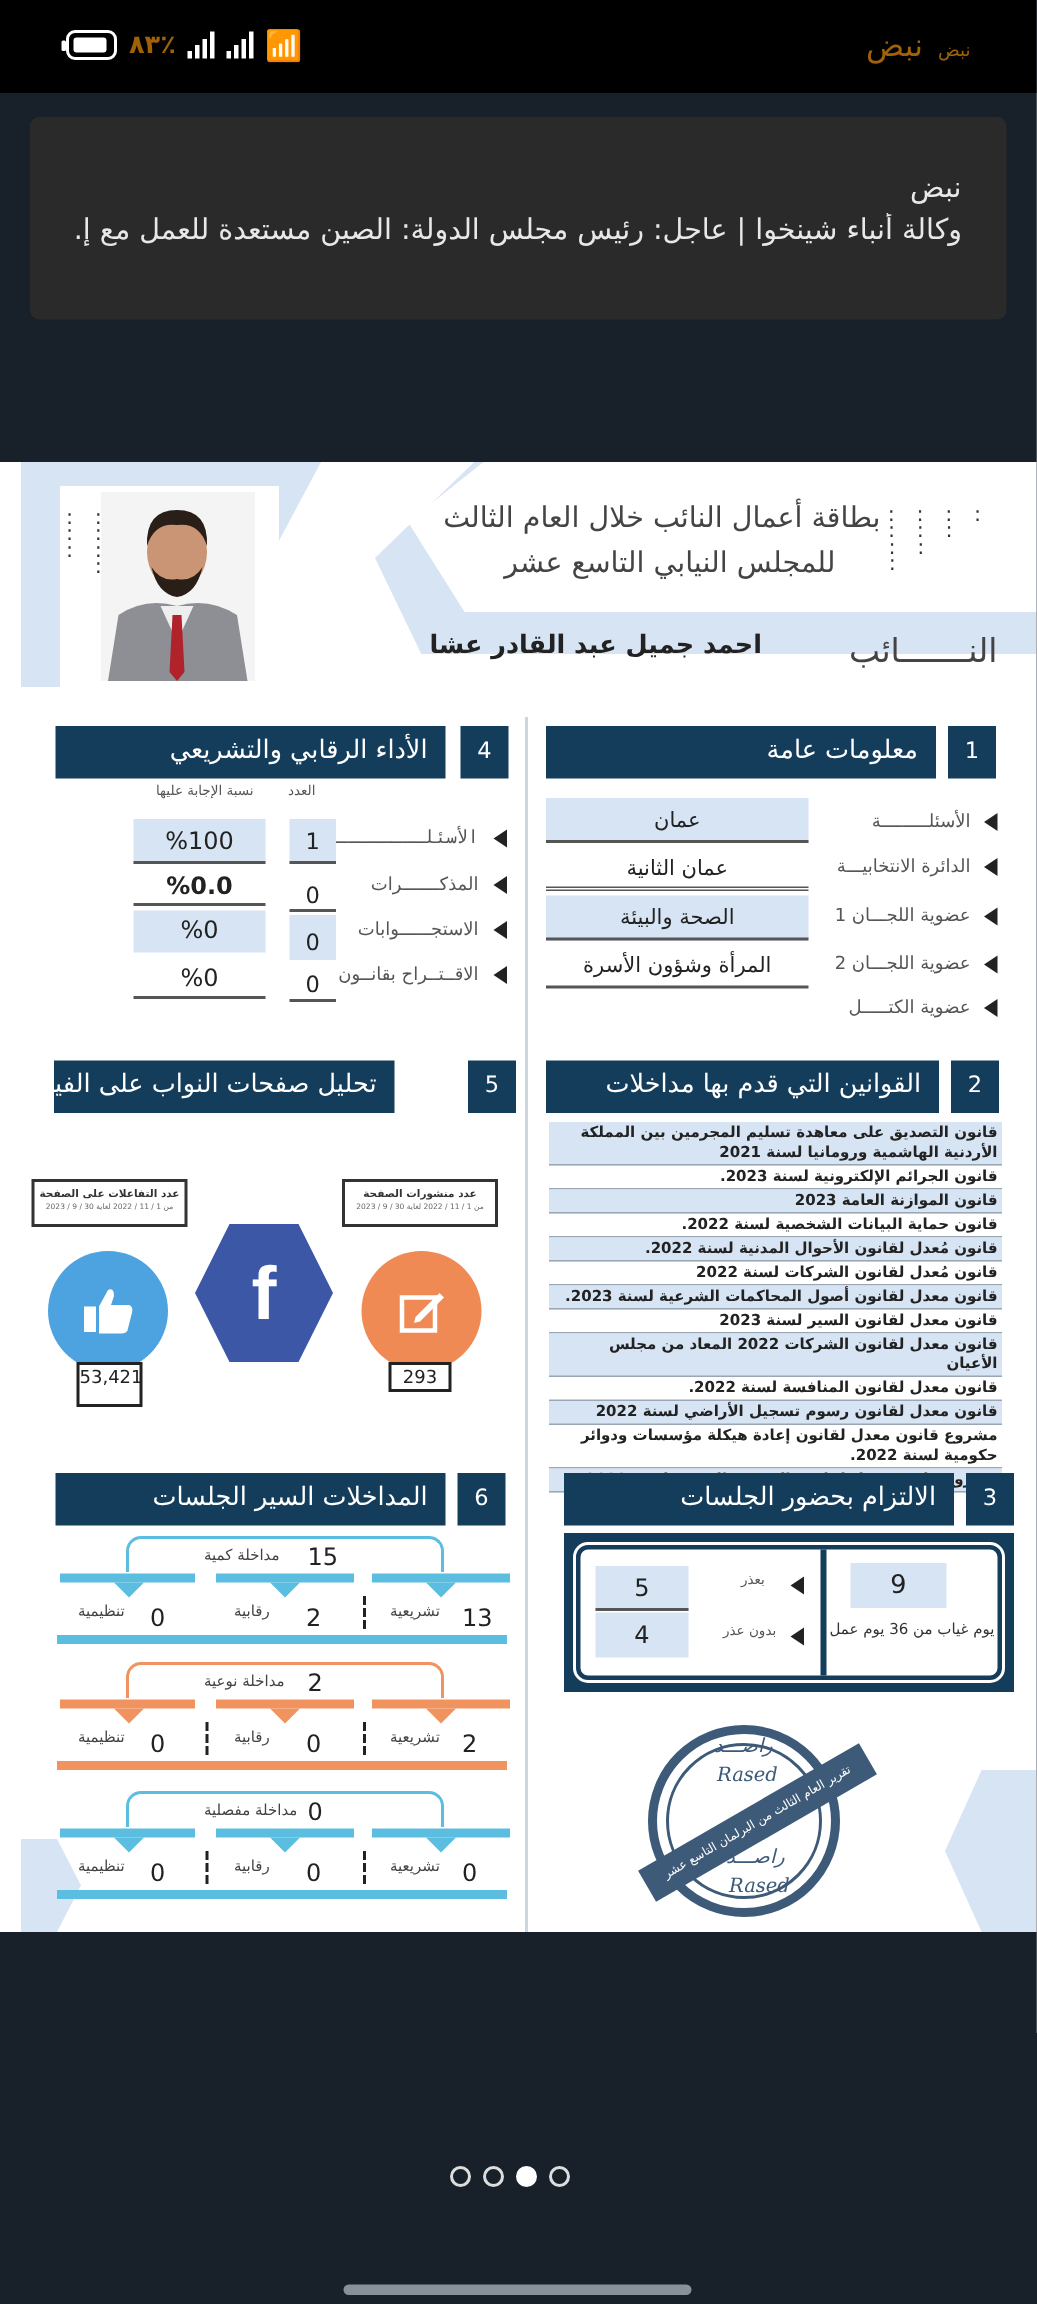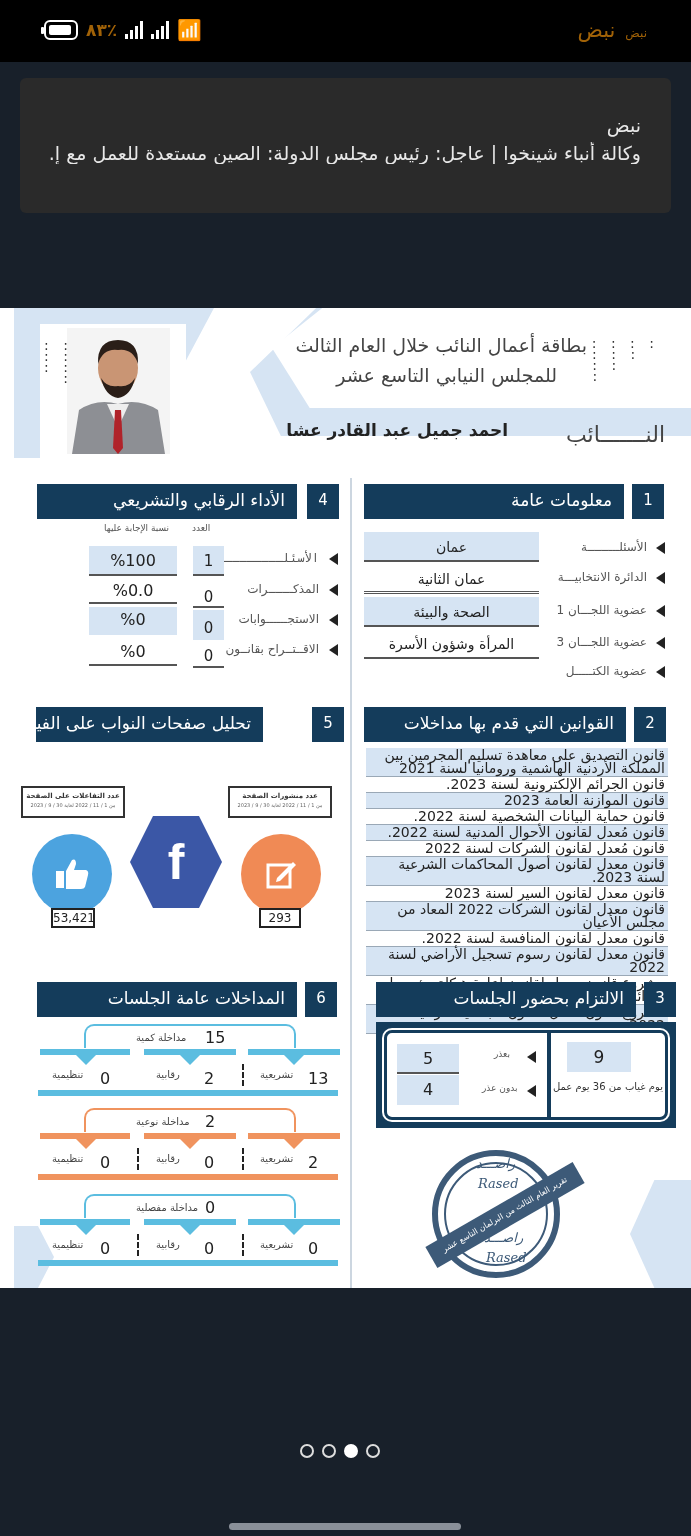--- a/index.html
+++ b/index.html
@@ -39,21 +39,21 @@
   .divider-v { position: absolute; left: 350px; top: 170px; width: 2px; height: 810px; background: #ccd6e0; }
   .sec-num { position: absolute; width: 32px; height: 35px; background: #143c5b; color: #fff; font-size: 15px; text-align: center; line-height: 33px; }
   .sec-title { position: absolute; height: 35px; background: #143c5b; color: #fff; font-size: 17px; line-height: 33px; padding-right: 12px; white-space: nowrap; }
 
   .row-label { position: absolute; font-size: 12px; color: #555; white-space: nowrap; }
   .arrow { position: absolute; width: 0; height: 0; border-top: 6px solid transparent; border-bottom: 6px solid transparent; border-right: 9px solid #222; }
   .val-box { position: absolute; font-size: 14px; text-align: center; color: #222; }
   .uline { border-bottom: 2px solid #555; }
 
   .law-list { position: absolute; left: 366px; top: 440px; width: 302px; }
-  .law { font-size: 14px; line-height: 13px; padding: 1px 3px; border-bottom: 1px solid #9aa8b6; color: #222; font-weight: normal; }
+  .law { font-size: 10px; line-height: 13px; padding: 1px 3px; border-bottom: 1px solid #9aa8b6; color: #222; font-weight: bold; }
   .law.alt { background: #d6e4f3; }
 
   .fb-box { position: absolute; border: 2px solid #333; background: #fff; text-align: center; }
   .fb-box .t1 { font-size: 7px; font-weight: bold; margin-top: 4px; }
   .fb-box .t2 { font-size: 5px; color: #666; margin-top: 2px; }
   .fb-circle { position: absolute; width: 80px; height: 80px; border-radius: 50%; display: flex; align-items: center; justify-content: center; color: #fff; font-size: 30px; }
   .fb-num { position: absolute; border: 2px solid #222; font-size: 12px; text-align: center; background: #fff; color: #222; direction: ltr; }
 
   .att-box { position: absolute; left: 376px; top: 714px; width: 300px; height: 106px; background: #143c5b; }
   .att-inner { position: absolute; left: 8px; top: 8px; width: 284px; height: 90px; background: #fff; border: 3px solid #143c5b; border-radius: 8px; box-shadow: 0 0 0 2px #fff; }
@@ -146,40 +146,40 @@
 
   <div class="arrow" style="left:656px; top:264px;"></div>
   <div class="row-label" style="right:44px; top:262px;">الدائرة الانتخابيـــة</div>
   <div class="val-box uline" style="left:364px; top:256px; width:175px; height:30px; line-height:30px; border-bottom-width:3px; border-bottom-style:double;">عمان الثانية</div>
 
   <div class="arrow" style="left:656px; top:297px;"></div>
   <div class="row-label" style="right:44px; top:295px;">عضوية اللجـــان 1</div>
   <div class="val-box light uline" style="left:364px; top:289px; width:175px; height:30px; line-height:30px;">الصحة والبيئة</div>
 
   <div class="arrow" style="left:656px; top:329px;"></div>
-  <div class="row-label" style="right:44px; top:327px;">عضوية اللجـــان 3</div>
+  <div class="row-label" style="right:44px; top:327px;">عضوية اللجـــان 2</div>
   <div class="val-box uline" style="left:364px; top:321px; width:175px; height:30px; line-height:30px;">المرأة وشؤون الأسرة</div>
 
   <div class="arrow" style="left:656px; top:358px;"></div>
   <div class="row-label" style="right:44px; top:356px;">عضوية الكتـــــل</div>
 
   <div class="sec-num" style="left:307px; top:176px;">4</div>
   <div class="sec-title" style="left:37px; top:176px; width:260px;">الأداء الرقابي والتشريعي</div>
   <div class="row-label" style="left:192px; top:215px; font-size:9px;">العدد</div>
   <div class="row-label" style="left:104px; top:215px; font-size:9px;">نسبة الإجابة عليها</div>
 
   <div class="arrow" style="left:329px; top:245px;"></div>
   <div class="row-label" style="right:372px; top:243px;font-family:Liberation Mono, monospace;">الأسئلـــــــــة</div>
   <div class="val-box light uline" style="left:193px; top:238px; width:31px; height:30px; line-height:30px; font-size:15px;">1</div>
   <div class="val-box light uline" style="left:89px; top:238px; width:88px; height:30px; line-height:30px; font-size:16px;">%100</div>
 
   <div class="arrow" style="left:329px; top:276px;"></div>
   <div class="row-label" style="right:372px; top:274px;">المذكـــــــرات</div>
   <div class="val-box uline" style="left:193px; top:272px; width:31px; height:28px; line-height:34px; font-size:15px;">0</div>
-  <div class="val-box uline" style="left:89px; top:270px; width:88px; height:26px; line-height:26px; font-size:16px;">%0.0</div>
+  <div class="val-box uline" style="left:89px; top:270px; width:88px; height:26px; line-height:26px; font-size:16px;font-weight:bold;">%0.0</div>
 
   <div class="arrow" style="left:329px; top:306px;"></div>
   <div class="row-label" style="right:372px; top:304px;">الاستجــــــوابات</div>
   <div class="val-box light" style="left:193px; top:302px; width:31px; height:30px; line-height:36px; font-size:15px;">0</div>
   <div class="val-box light" style="left:89px; top:299px; width:88px; height:28px; line-height:26px; font-size:16px;">%0</div>
 
   <div class="arrow" style="left:329px; top:336px;"></div>
   <div class="row-label" style="right:372px; top:334px;">الاقــتــراح بقانــون</div>
   <div class="val-box uline" style="left:193px; top:334px; width:31px; height:26px; line-height:28px; font-size:15px;">0</div>
   <div class="val-box uline" style="left:89px; top:330px; width:88px; height:28px; line-height:28px; font-size:16px;">%0</div>
@@ -224,21 +224,21 @@
     <svg width="40" height="36" viewBox="0 0 40 36">
         <rect x="4" y="15" width="8" height="17" fill="#fff"></rect>
         <path d="M14 15 L20 4 Q24 2 24 8 L22 14 L34 14 Q37 15 36 19 L33 31 Q32 33 29 33 L14 33 Z" fill="#fff"></path>
       </svg>
   </div>
   <div style="position:absolute; left:130px; top:508px; width:92px; height:92px; background:#3b57a6; clip-path:polygon(25% 0,75% 0,100% 50%,75% 100%,25% 100%,0 50%); display:flex; align-items:center; justify-content:center;">
     <span style="color:#fff; font-size:50px; font-weight:bold; font-family:'Liberation Sans', sans-serif;">f</span>
   </div>
 
   <div class="fb-num" style="left:259px; top:600px; width:42px; height:20px; line-height:17px;">293</div>
-  <div class="fb-num" style="left:51px; top:600px; width:44px; height:20px; line-height:17px;">53,421</div>
+  <div class="fb-num" style="left:51px; top:600px; width:44px; height:30px; line-height:17px;">53,421</div>
 
   <div class="sec-num" style="left:644px; top:674px;">3</div>
   <div class="sec-title" style="left:376px; top:674px; width:260px;">الالتزام بحضور الجلسات</div>
   <div class="att-box">
     <div class="att-inner">
       <div style="position:absolute; left:160px; top:0; width:4px; height:84px; background:#143c5b;"></div>
       <div class="val-box light" style="left:180px; top:9px; width:64px; height:30px; line-height:30px; font-size:17px;">9</div>
       <div class="row-label" style="left:166px; top:48px; font-size:10px; color:#333;">يوم غياب من 36 يوم عمل</div>
       <div class="row-label" style="left:107px; top:16px; font-size:9px;">بعذر</div>
       <div class="arrow" style="left:140px; top:18px;"></div>
@@ -255,21 +255,21 @@
   <div class="stamp-txt" style="left:476px; top:848px;">راصـــد</div>
   <div class="stamp-txt" style="left:478px; top:868px;">Rased</div>
   <div class="stamp-ribbon">تقرير العام الثالث من البرلمان التاسع عشر</div>
   <div class="stamp-txt" style="left:484px; top:922px;">راصـــد</div>
   <div class="stamp-txt" style="left:486px; top:942px;">Rased</div>
 
   <div class="corner-shape-r"></div>
   <div class="corner-shape-l"></div>
 
   <div class="sec-num" style="left:305px; top:674px;">6</div>
-  <div class="sec-title" style="left:37px; top:674px; width:260px;">المداخلات عامة الجلسات</div>
+  <div class="sec-title" style="left:37px; top:674px; width:260px;">المداخلات السير الجلسات</div>
 
   <div id="tree-root">
       <div class="tree-arc" style="left:84px; top:716px; width:212px; height:24px; border-color:#5bbde0;"></div>
       <div class="tree-num" style="left:205px; top:720px;">15</div>
       <div class="tree-lbl" style="left:136px; top:724px;">مداخلة كمية</div>
       <div class="tree-bar" style="left:248px; top:741px; width:92px; background:#5bbde0;"></div>
       <div class="tri-down" style="left:284px; top:747px; border-top-color:#5bbde0;"></div>
       <div class="tree-num" style="left:308px; top:761px;">13</div>
       <div class="tree-lbl" style="left:260px; top:761px;">تشريعية</div>
       <div class="tree-bar" style="left:144px; top:741px; width:92px; background:#5bbde0;"></div>

